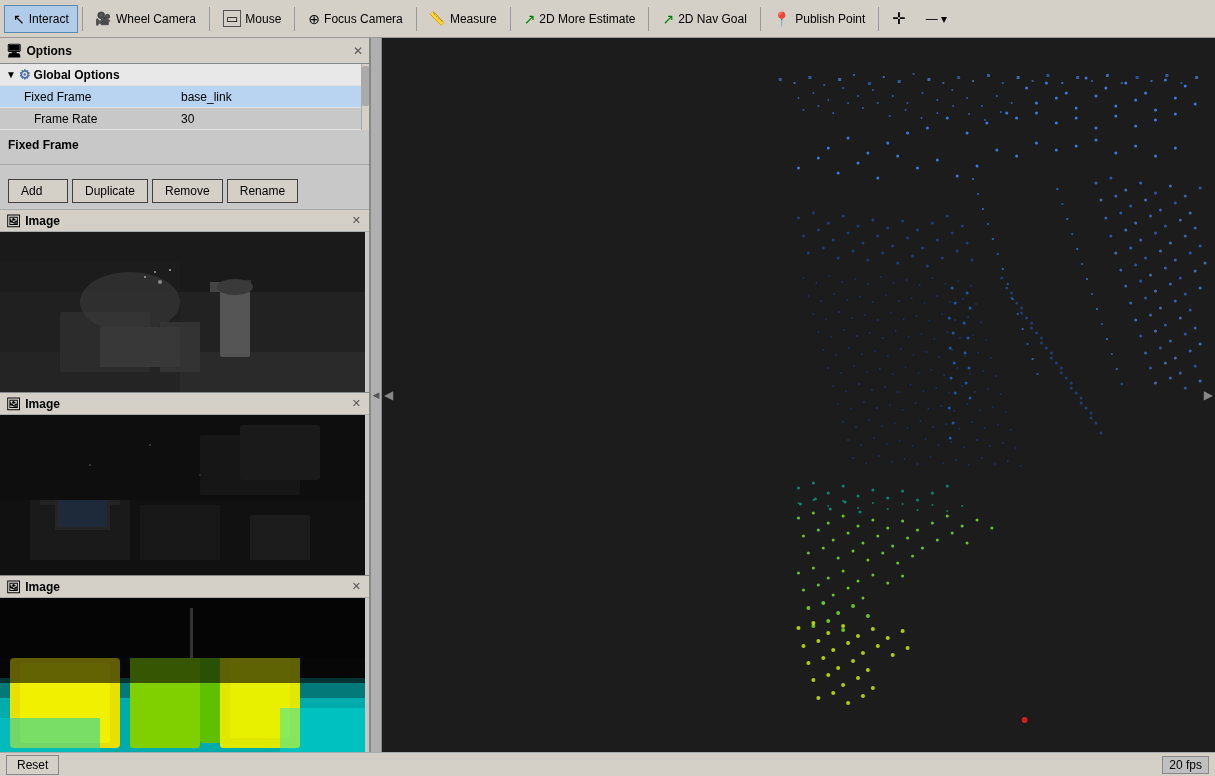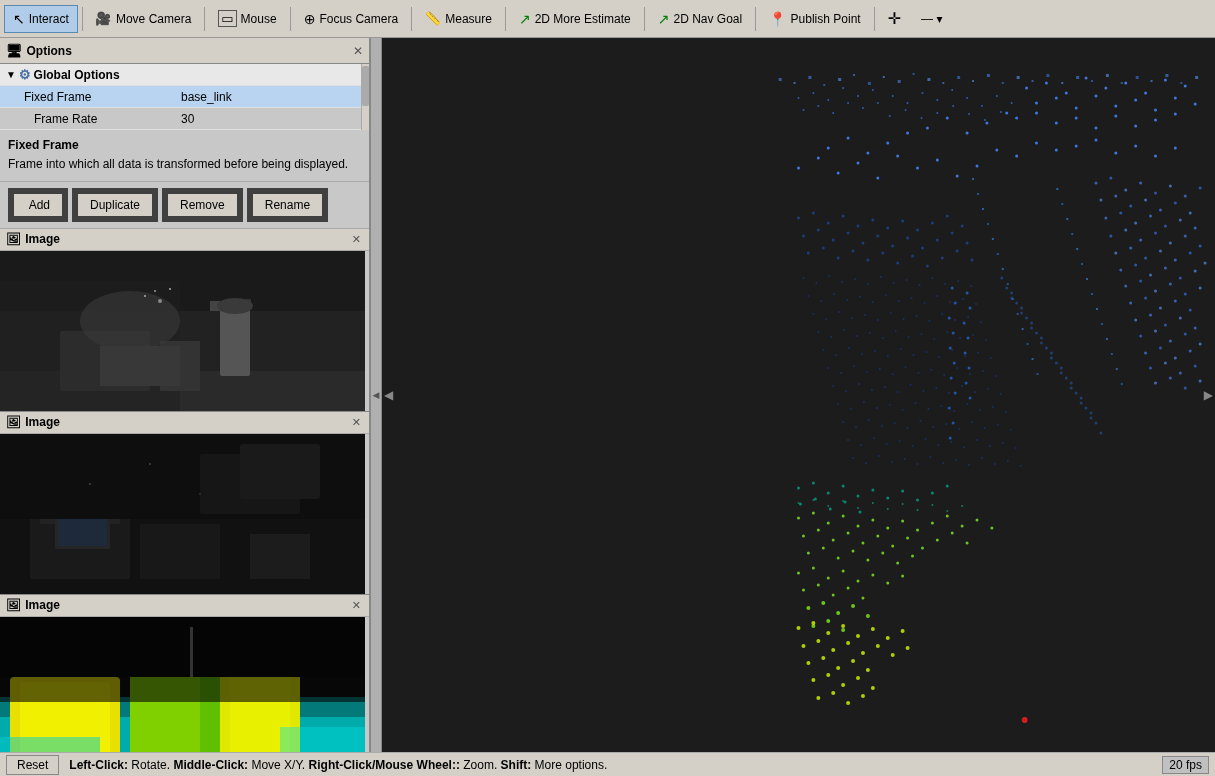--- a/index.html
+++ b/index.html
@@ -114,25 +114,26 @@
       display: flex;
       gap: 4px;
       padding: 6px 8px;
       background: #c8c8c8;
       border-bottom: 1px solid #aaa;
       flex-shrink: 0;
     }
     .panel-btn {
       padding: 4px 12px;
       background: #d4d0c8;
-      border: 6px solid #404040;
+      border: 1px solid #404040;
       cursor: pointer;
       font-size: 12px;
       min-width: 60px;
-      text-align: right;
+      text-align: left;
+      margin-top: 8px;
     }
 
     
     #image-panels {
       flex: 1;
       overflow-y: auto;
       overflow-x: hidden;
       background: #c8c8c8;
     }
     .image-panel {
@@ -215,21 +216,21 @@
       padding: 0 6px;
       font-size: 12px;
       gap: 6px;
     }
     #status-bar .reset-btn {
       padding: 2px 10px;
       background: #d4d0c8;
       border: 1px solid #888;
       cursor: pointer;
       font-size: 12px;
-      margin-right: 4px;
+      margin-right: 20px;
     }
     #status-bar .fps-badge {
       margin-left: auto;
       background: #c0c0c0;
       border: 1px solid #888;
       padding: 1px 6px;
       font-size: 12px;
     }
 
     
@@ -253,21 +254,21 @@
 <body>
 
 <div id="toolbar">
   <button class="toolbar-btn active">
     <span style="font-size:14px;">↖</span>
     <span>Interact</span>
   </button>
   <div class="toolbar-sep"></div>
   <button class="toolbar-btn">
     <span style="font-size:13px;">🎥</span>
-    <span>Move Camera</span>
+    <span>Wheel Camera</span>
   </button>
   <div class="toolbar-sep"></div>
   <button class="toolbar-btn">
     <span style="font-size:13px; border:1px solid #555; padding:0 2px;">▭</span>
     <span>Mouse</span>
   </button>
   <div class="toolbar-sep"></div>
   <button class="toolbar-btn">
     <span style="font-size:14px;">⊕</span>
     <span>Focus Camera</span>
@@ -345,21 +346,20 @@
         </div>
       </div>
 
       <div class="scrollbar-track">
         <div style="height:40px;background:#aaa;margin-top:2px;border-radius:2px;"></div>
       </div>
     </div>
 
     <div id="description-area">
       <div class="desc-title">Fixed Frame</div>
-      <div class="desc-text">Frame into which all data is transformed before being displayed.</div>
     </div>
 
     <div id="buttons-row">
       <button class="panel-btn">Add</button>
       <button class="panel-btn">Duplicate</button>
       <button class="panel-btn">Remove</button>
       <button class="panel-btn">Rename</button>
     </div>
 
     <div id="image-panels">
@@ -1185,20 +1185,14 @@
     </svg>
 
     <div style="position:absolute;top:50%;left:2px;transform:translateY(-50%);color:#888;font-size:12px;cursor:pointer;">◀</div>
     <div style="position:absolute;top:50%;right:2px;transform:translateY(-50%);color:#888;font-size:12px;cursor:pointer;">▶</div>
   </div>
 
 </div>
 
 <div id="status-bar">
   <button class="reset-btn">Reset</button>
-  <span>
-    <span><strong>Left-Click:</strong> Rotate. </span>
-    <span><strong>Middle-Click:</strong> Move X/Y. </span>
-    <span><strong>Right-Click/Mouse Wheel::</strong> Zoom. </span>
-    <span><strong>Shift:</strong> More options.</span>
-  </span>
   <span class="fps-badge">20 fps</span>
 </div>
 
 </body></html>

